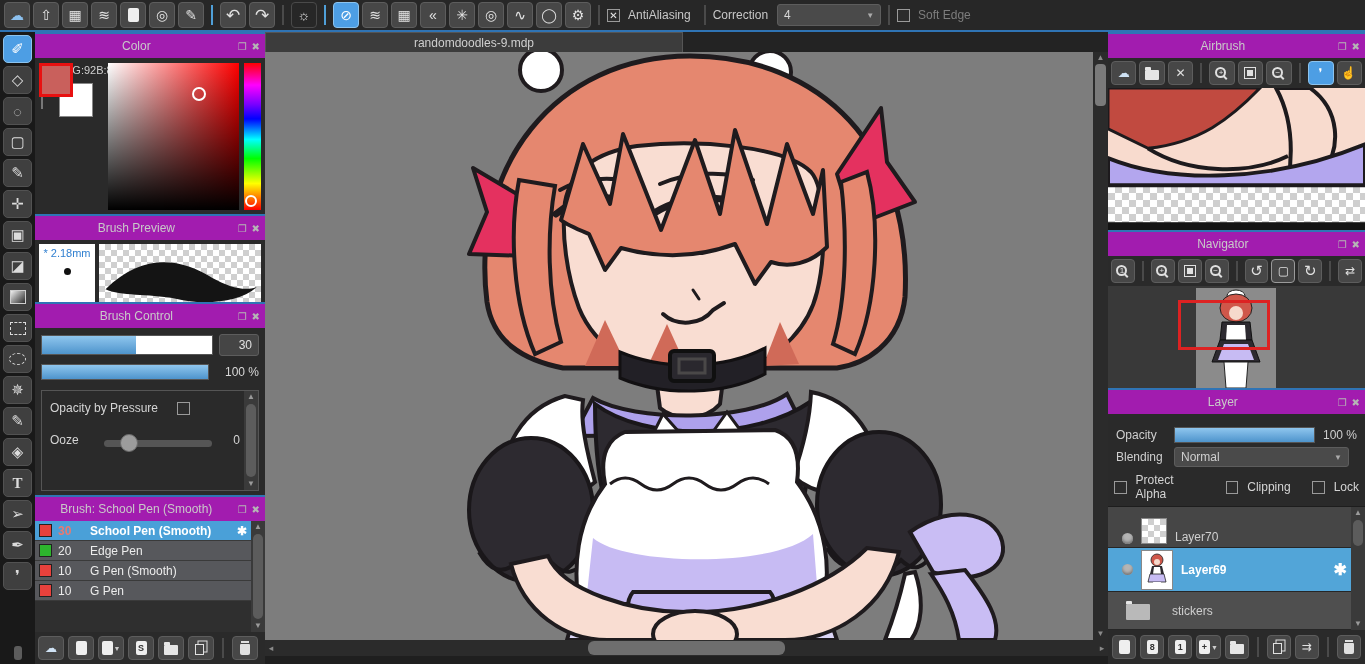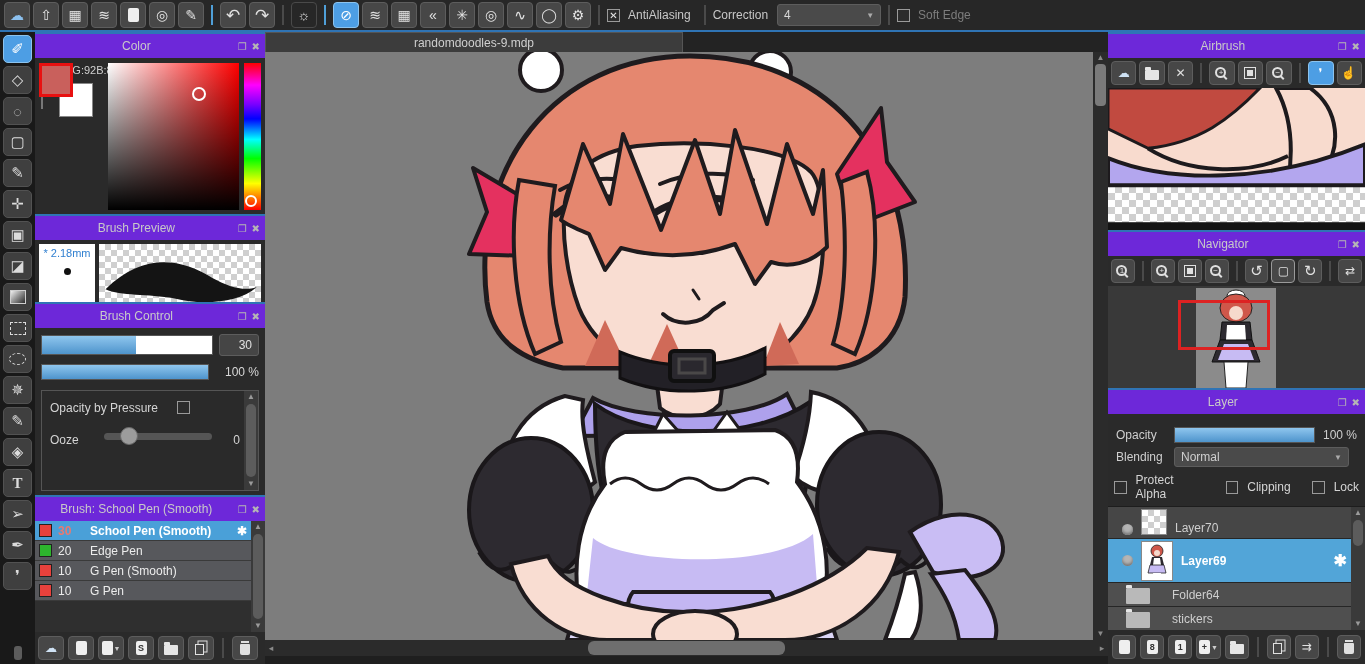--- a/index.html
+++ b/index.html
@@ -37,21 +37,21 @@
   .grad-ic { width:16px; height:14px; border:1px solid #cfcfcf; background:linear-gradient(135deg,#efefef,#2a2a2a); }
   .dashrect-ic { width:16px; height:13px; border:1px dashed #dcdcdc; }
   .dashell-ic { width:17px; height:12px; border:1px dashed #dcdcdc; border-radius:50%; }
   .tcol-scroll { width:8px; height:14px; background:#5c5c5c; border-radius:3px; margin-top:auto; margin-bottom:4px; }
 
   
   .dock { background:#2a2a2a; display:flex; flex-direction:column; }
   .dock.left { width:230px; }
   .dock.right { width:257px; }
   .panel { border-top:2px solid #2f74b5; display:flex; flex-direction:column; min-height:0; }
-  .phead { height:20px; background:#6d28d9; display:flex; align-items:center; padding:12px 5px; flex:0 0 20px; }
+  .phead { height:20px; background:#a21caf; display:flex; align-items:center; padding:12px 5px; flex:0 0 20px; }
   .phead .ttl { flex:1; text-align:center; color:#c9c9c9; }
   .phead .hbtn { color:#b5b5b5; font-size:10px; margin-left:5px; cursor:pointer; }
 
   
   .colorbody { flex:1; display:flex; padding:5px 4px 4px 4px; gap:5px; }
   .color-left { width:64px; display:flex; flex-direction:row; font-size:11px; color:#d0d0d0; }
   .swatches { position:relative; width:58px; height:56px; }
   .sw-fg { position:absolute; left:0; top:0; width:34px; height:34px; background:#c9605c; border:3px solid #e81010; cursor:pointer; }
   .sw-bg { position:absolute; left:20px; top:20px; width:34px; height:34px; background:#fff; border:1px solid #888; cursor:pointer; }
   .checker { background-color:#fff; background-image:
@@ -80,21 +80,21 @@
   
   .bc-body { flex:1; padding:6px 6px 4px 6px; display:flex; flex-direction:column; }
   .slider-row { display:flex; align-items:center; margin-bottom:8px; gap:6px; }
   .slider { flex:1; height:20px; background:#fff; border:1px solid #555; position:relative; cursor:pointer; }
   .slider .fill { position:absolute; left:0; top:0; bottom:0; background:linear-gradient(180deg,#8fc6ee,#4e94cc); }
   .val-box { width:40px; height:22px; background:#454545; border:1px solid #5d5d5d; border-radius:3px;
     display:flex; align-items:center; justify-content:flex-end; padding:0 6px; color:#e0e0e0; }
   .val-plain { width:44px; text-align:right; color:#d8d8d8; }
   .bc-sub { flex:1; border:1px solid #555; margin-top:2px; display:flex; min-height:0; }
   .bc-sub-in { flex:1; padding:10px 4px 0 8px; }
-  .bc-row { display:flex; align-items:flex-start; margin-bottom:18px; color:#d4d4d4;gap:11px; }
+  .bc-row { display:flex; align-items:flex-end; margin-bottom:18px; color:#d4d4d4;gap:11px; }
   .ooze-track { flex:1; height:7px; background:#555; border-radius:4px; margin:0 10px 0 14px; position:relative; }
   .ooze-knob { position:absolute; left:16px; top:-6px; width:18px; height:18px; background:#9c9c9c; border-radius:50%; border:1px solid #6a6a6a; cursor:pointer; }
   .vscroll { width:14px; background:#3a3a3a; display:flex; flex-direction:column; align-items:center; }
   .vscroll .a { font-size:8px; color:#9a9a9a; line-height:12px; cursor:pointer; }
   .vscroll .th { width:10px; flex:1; background:#5c5c5c; border-radius:5px; margin:1px 0; }
 
   
   .brush-list { flex:1; display:flex; min-height:0; }
   .brush-rows { flex:1; background:#2f2f2f; overflow:hidden; }
   .brow { height:20px; display:flex; align-items:center; background:#57585c; border-bottom:1px solid #3a3a3a;
@@ -730,24 +730,20 @@
                   <path d="M10,15 L16,15 L17,22 L9,22 Z" fill="#fff"></path>
                   <path d="M6,22 L20,22 L22,30 L4,30 Z" fill="#c7bbf3" stroke="#222" stroke-width="0.8"></path>
                   <path d="M9,30 L17,30 L16,35 L10,35 Z" fill="#fff"></path>
                 </svg>
               </span>
               <span>Layer69</span>
               <span class="lgear">✱</span>
             </div>
             <div class="litem folder">
               <span class="folder-ic" style="width:24px;height:16px;background:#b9b9b9"></span>
-              <span style="margin-left:14px">Folder64</span>
-            </div>
-            <div class="litem folder">
-              <span class="folder-ic" style="width:24px;height:16px;background:#b9b9b9"></span>
               <span style="margin-left:14px">stickers</span>
             </div>
           </div>
           <div class="vscroll">
             <span class="a">▲</span>
             <span class="th" style="flex:0 0 26px"></span>
             <span style="flex:1"></span>
             <span class="a">▼</span>
           </div>
         </div>

